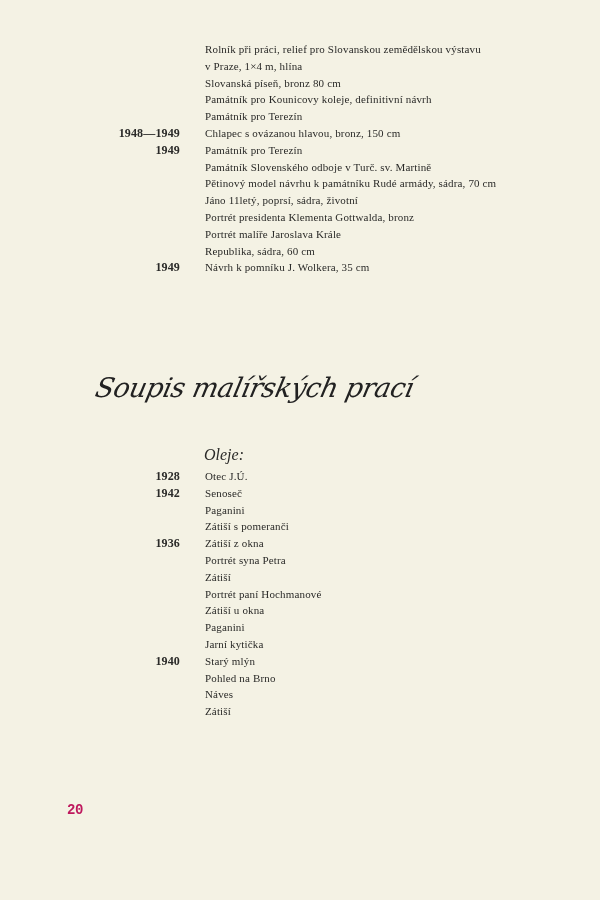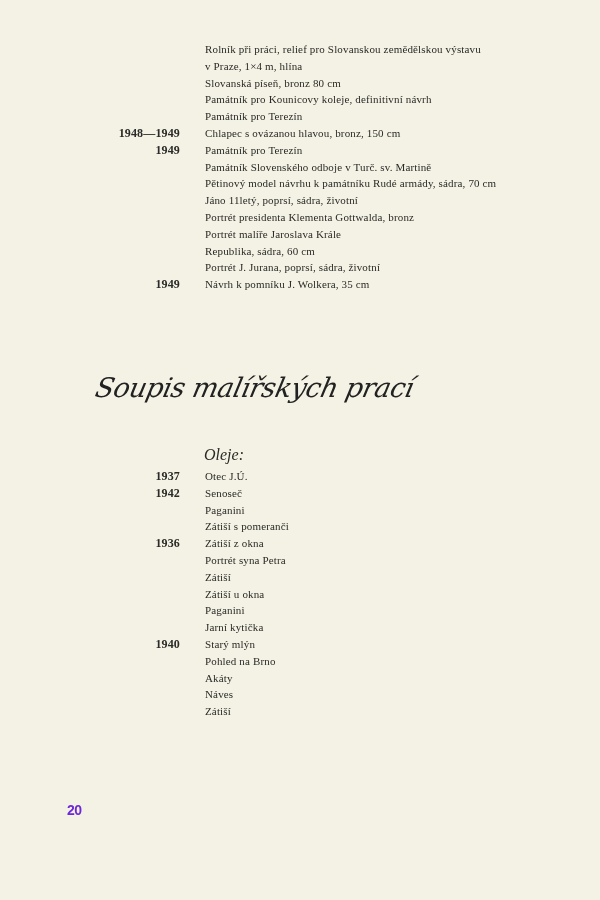--- a/index.html
+++ b/index.html
@@ -64,24 +64,24 @@
     left: 204px;
     top: 446px;
     font-style: italic;
     font-size: 16px;
   }
   .paint-list { top: 468px; }
   .page-number {
     position: absolute;
     left: 67px;
     top: 802px;
-    font-family: Liberation Sans, sans-serif;
+    font-family: Liberation Mono, monospace;
     font-weight: bold;
     font-size: 14px;
-    color: #6d28d9;
+    color: #be185d;
     letter-spacing: -0.5px;
   }
 </style>
 </head>
 <body>
 
 <div class="page">
 
   <div class="list sculpt-list">
     <div class="row">
@@ -130,36 +130,32 @@
       </div>
     <div class="row">
         <span class="year"></span>
         <span class="text">Portrét malíře Jaroslava Krále</span>
       </div>
     <div class="row">
         <span class="year"></span>
         <span class="text">Republika, sádra, 60 cm</span>
       </div>
     <div class="row">
-        <span class="year"></span>
-        <span class="text">Portrét J. Jurana, poprsí, sádra, životní</span>
-      </div>
-    <div class="row">
         <span class="year">1949</span>
         <span class="text">Návrh k pomníku J. Wolkera, 35 cm</span>
       </div>
   </div>
 
   <div class="section-title">Soupis malířských prací</div>
 
   <div class="subheading">Oleje:</div>
 
   <div class="list paint-list">
     <div class="row">
-        <span class="year">1937</span>
+        <span class="year">1928</span>
         <span class="text">Otec J.Ú.</span>
       </div>
     <div class="row">
         <span class="year">1942</span>
         <span class="text">Senoseč</span>
       </div>
     <div class="row">
         <span class="year"></span>
         <span class="text">Paganini</span>
       </div>
@@ -174,44 +170,44 @@
     <div class="row">
         <span class="year"></span>
         <span class="text">Portrét syna Petra</span>
       </div>
     <div class="row">
         <span class="year"></span>
         <span class="text">Zátiší</span>
       </div>
     <div class="row">
         <span class="year"></span>
+        <span class="text">Portrét paní Hochmanové</span>
+      </div>
+    <div class="row">
+        <span class="year"></span>
         <span class="text">Zátiší u okna</span>
       </div>
     <div class="row">
         <span class="year"></span>
         <span class="text">Paganini</span>
       </div>
     <div class="row">
         <span class="year"></span>
         <span class="text">Jarní kytička</span>
       </div>
     <div class="row">
         <span class="year">1940</span>
         <span class="text">Starý mlýn</span>
       </div>
     <div class="row">
         <span class="year"></span>
         <span class="text">Pohled na Brno</span>
       </div>
     <div class="row">
         <span class="year"></span>
-        <span class="text">Akáty</span>
-      </div>
-    <div class="row">
-        <span class="year"></span>
         <span class="text">Náves</span>
       </div>
     <div class="row">
         <span class="year"></span>
         <span class="text">Zátiší</span>
       </div>
   </div>
 
   <div class="page-number">20</div>
 </div>

